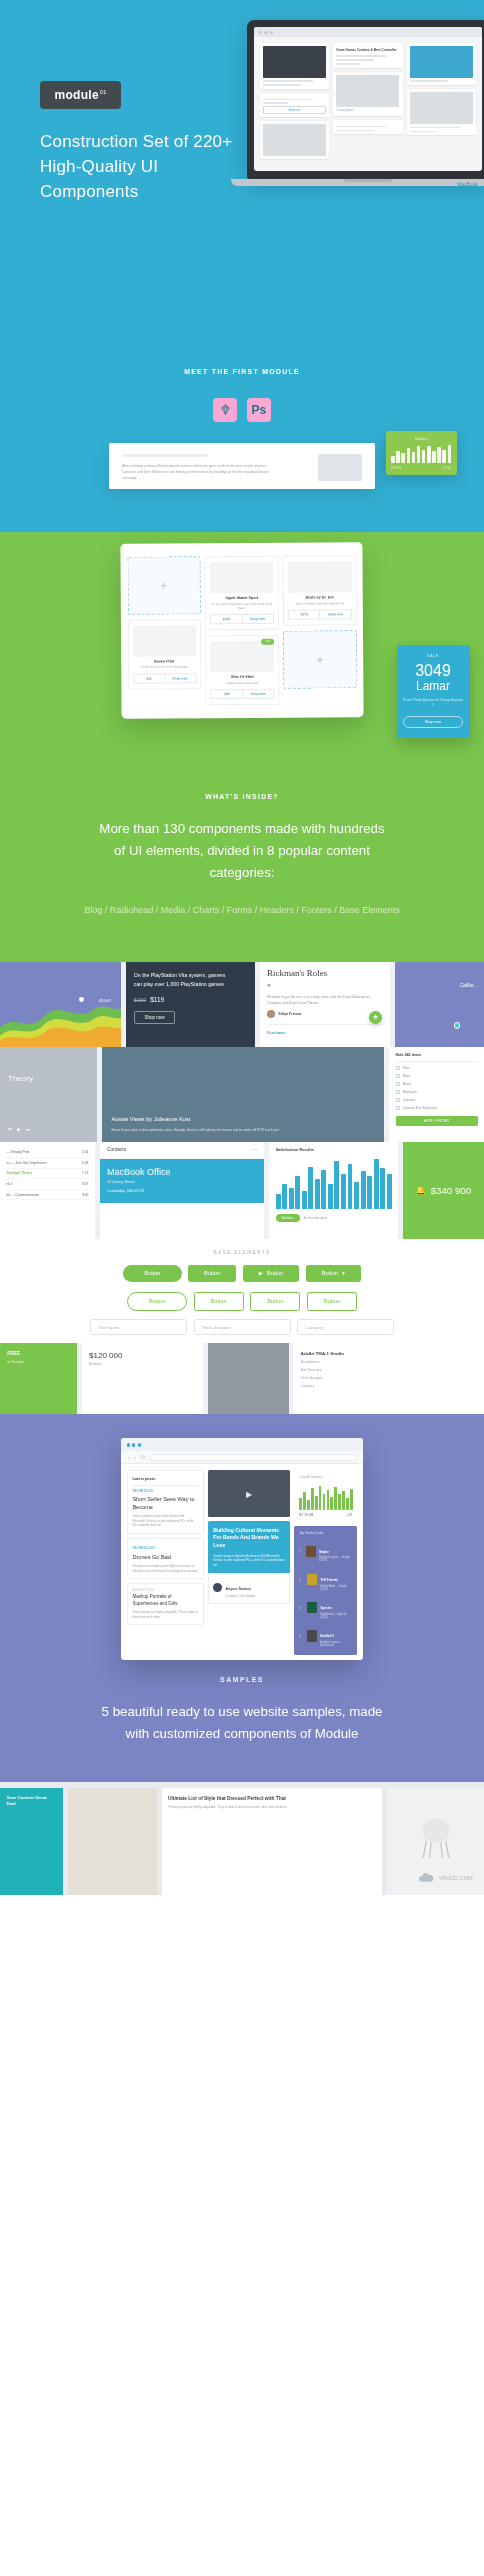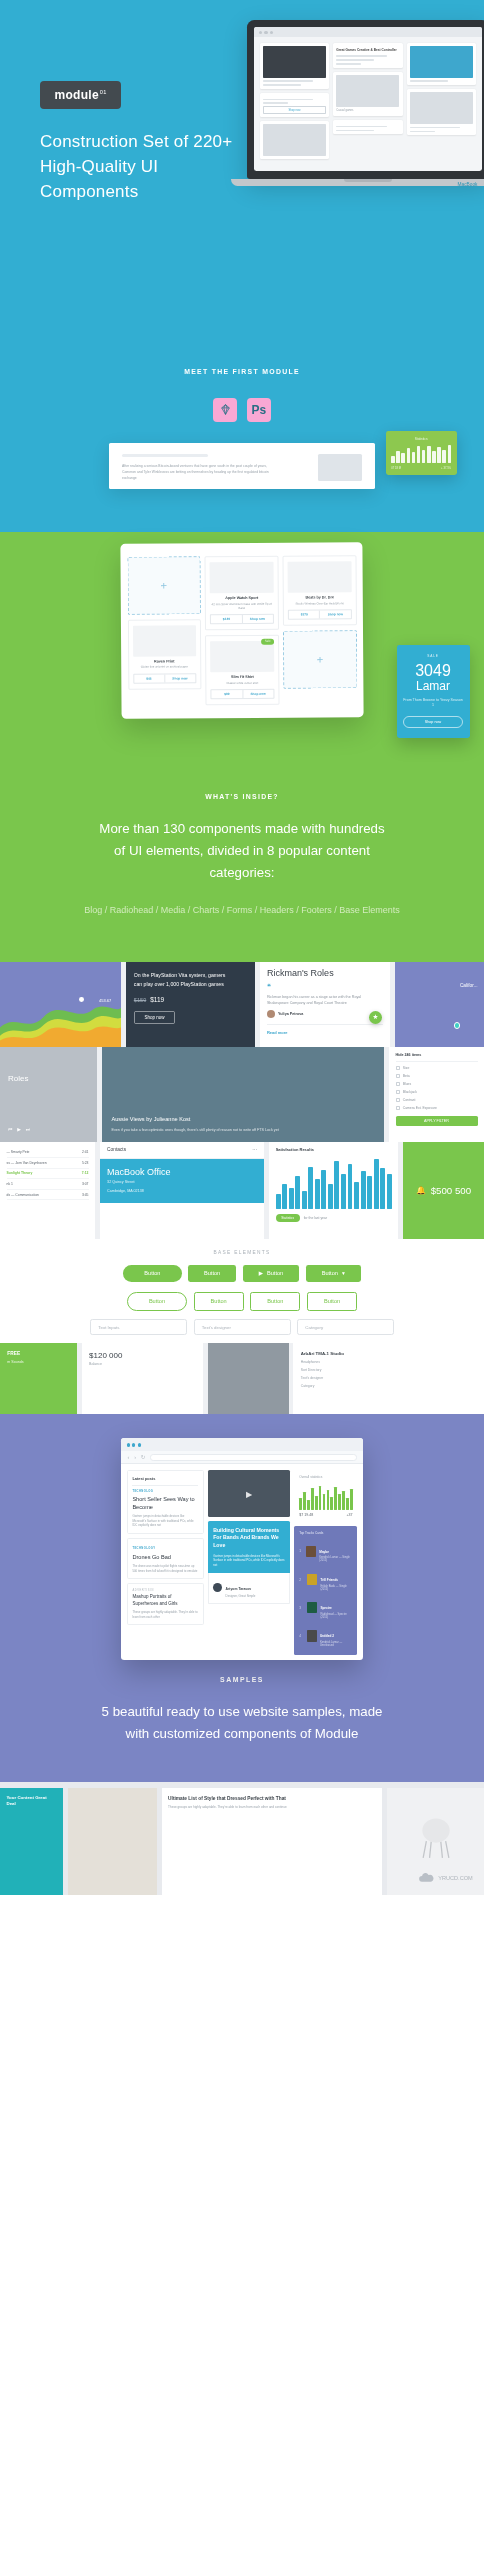--- a/index.html
+++ b/index.html
@@ -163,21 +163,21 @@
   .r1 { height:85px; }
   .ch-purple { background:#7b85c4; flex: 0 0 121px; position:relative; overflow:hidden;}
   .ch-purple svg { position:absolute; bottom:0; left:0; width:100%; height:52px;}
   .ch-label { position:absolute; right:9.7px; top:36px; color:#fff; font-size:4px;}
   .ch-dot { position:absolute; width:4.8px; height:4.8px; border-radius:50%; background:#fff; right:37px; top:35px; }
   .ps-card { flex: 0 0 129px; background:#2f3b48; position:relative; color:#fff; padding:9.7px 8px;}
   .ps-card .pt { font-size:5.2px; line-height:9px; width: 97px;}
   .ps-card .pp { margin-top:6.5px; font-size:6.5px;}
   .ps-card .pp s { color:#9aa6b2; font-size:5.6px; margin-right:4px;}
   .ps-card .pb { margin-top:8px; border:0.8px solid rgba(255,255,255,.45); border-radius:1.6px; display:inline-block; padding:3.2px 9.7px; font-size:4.5px;}
-  .rick { flex:1; background:#fff; padding:6.5px 7.3px; position:relative;}
+  .rick { flex:1; background:#fff; padding:6.5px 7.3px; position:relative;font-family:Liberation Serif, serif;}
   .rick .rt { font-size:9px; color:#3d444b; font-weight:300;}
   .rick .rq { color:#3ea7cd; font-size:7.3px; margin-top:4px;}
   .rick .rp { font-size:3.7px; color:#8e969e; line-height:6px; margin-top:2.4px;}
   .rick .ra { display:flex; align-items:center; gap:3.2px; margin-top:4.8px;}
   .rick .rav { width:8px; height:8px; border-radius:50%; background:#b08a73;}
   .rick .ran { font-size:3.7px; color:#3d444b; font-weight:bold;}
   .rick .rm { font-size:4px; color:#3ea7cd; font-weight:bold; margin-top:5.6px; border-top:0.8px solid #eceff2; padding-top:4.8px;}
   .fab { position:absolute; right:8px; bottom:22.6px; width:13.7px; height:13.7px; border-radius:50%; background:#7ac64c; color:#fff; display:flex; align-items:center; justify-content:center; font-size:6.5px; box-shadow:0 1.6px 4.8px rgba(0,0,0,.2);}
   .map-cell { flex:0 0 89px; background:#7b85c4; position:relative;}
   .map-cell .mc-t { position:absolute; right:6.5px; top:21px; color:#fff; font-size:4.8px;}
@@ -519,21 +519,21 @@
       </div>
 
       <div class="cell map-cell">
         <div class="mc-t">Califor...</div>
         <span class="map-pin"></span>
       </div>
     </div>
 
     <div class="crow r2">
       <div class="cell theory">
-        <div class="tt">Roles</div>
+        <div class="tt">Theory</div>
         <div class="tb">
           <span>⏮</span>
           <span>▶</span>
           <span>⏭</span>
         </div>
       </div>
       <div class="cell bigsur">
         <div class="bt">Aussie Views by Julieanne Kost</div>
         <div class="bs">Even if you take a few optimistic ones though, there's still plenty of reason not to write off FTS Lock yet</div>
       </div>
@@ -626,21 +626,21 @@
             <i style="height:70%"></i>
         </div>
         <div class="sfoot">
           <span class="spill">Statistics</span>
           <span>for the last year</span>
         </div>
       </div>
 
       <div class="cell money">
         <span style="margin-right:4.8px;font-size:8px;">🔔</span>
-        <span>$500 500</span>
+        <span>$340 900</span>
       </div>
     </div>
 
     <div class="r4">
       <div class="base-eyebrow">BASE ELEMENTS</div>
       <div class="btn-row">
         <div class="gbtn pill">Button</div>
         <div class="gbtn">Button</div>
         <div class="gbtn">
           <span>▶</span>

